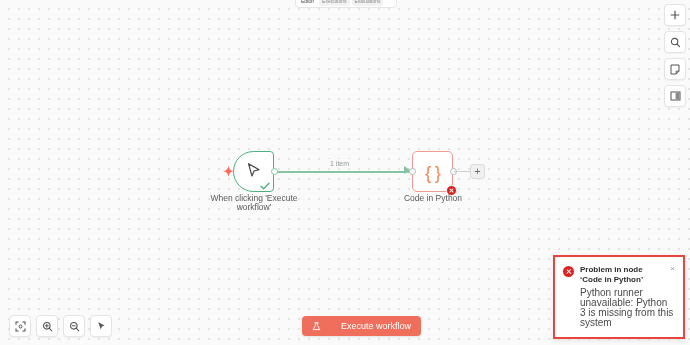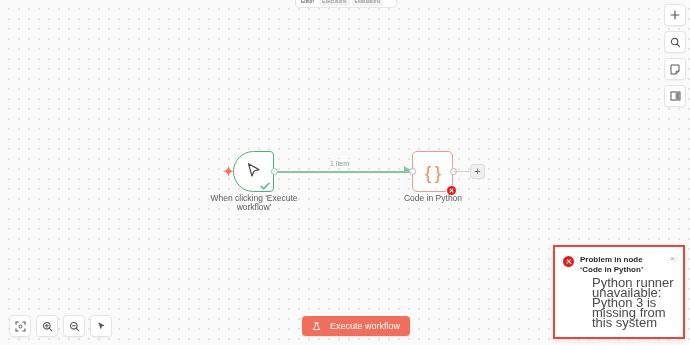--- a/index.html
+++ b/index.html
@@ -270,21 +270,21 @@
     height: 20px;
     padding: 0 10px;
     background: #f06f5c;
     color: #ffffff;
     border: none;
     border-radius: 4px;
     font-size: 9px;
     font-family: "Liberation Sans", sans-serif;
     display: flex;
     align-items: center;
-    gap: 9px;
+    gap: 20px;
     cursor: pointer;
     box-shadow: 0 1px 2px rgba(0,0,0,0.10);
   }
 
   
   .toast {
     position: absolute;
     right: 5px;
     bottom: 6px;
     width: 132px;
@@ -334,22 +334,22 @@
   }
   .toast-close {
     flex: 0 0 auto;
     font-size: 8px;
     line-height: 8px;
     color: #9a9a9a;
     cursor: pointer;
     user-select: none;
   }
   .toast-body {
-    margin: 3px 0 0 29px;
-    font-size: 13px;
+    margin: 3px 0 0 17px;
+    font-size: 10px;
     line-height: 10px;
     color: #4a4a4a;
   }
 </style>
 </head>
 <body>
 
 <div id="app">
 
   <div class="top-tabs">

